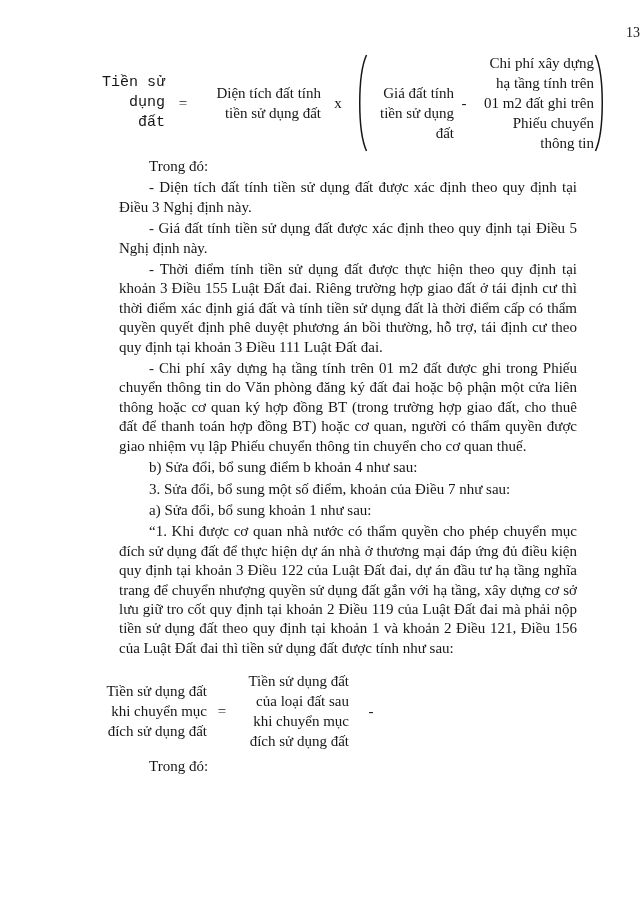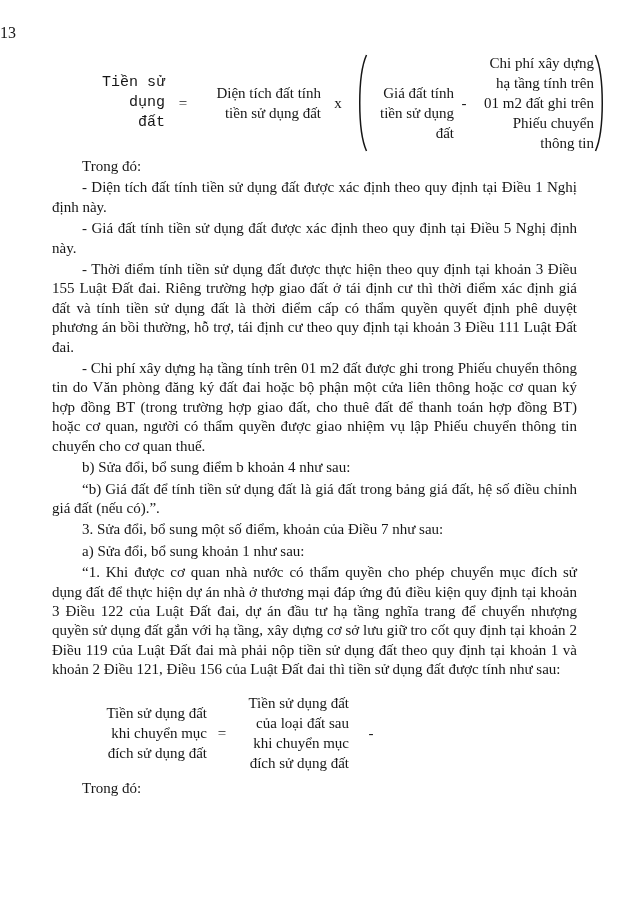--- a/index.html
+++ b/index.html
@@ -7,23 +7,23 @@
     position: relative;
     width: 640px;
     height: 905px;
     background: #ffffff;
     color: #161616;
     font-family: "Liberation Serif", "DejaVu Serif", serif;
     font-size: 15px;
     overflow: hidden;
   }
   .page-number {
-    text-align: left;
+    text-align: right;
     padding-top: 25px;
-    font-size: 16px;
+    font-size: 14px;
     line-height: 16px;
   }
   
   .formula {
     display: flex;
     align-items: center;
   }
   .f-top    { margin: 12px 0 4px 99px; }
   .f-bottom { margin: 13px 0 2px 87px; }
   .f-cell {
@@ -45,21 +45,21 @@
   .ft-minus { width: 20px; }
   .ft-t2    { width: 120px; }
   
   .fb-lhs   { width: 120px; }
   .fb-eq    { width: 30px; }
   .fb-t1    { width: 112px; }
   .fb-minus { width: 44px; }
   .fb-t2    { width: 198px; }
   
   .body-text {
-    margin: 4px 63px 0 52px;
+    margin: 4px 63px 0 119px;
     text-align: justify;
   }
   .body-text p {
     margin: 2px 0;
     line-height: 19.4px;
     text-indent: 30px;
   }
   .bold { font-weight: normal; }
   .trailing { margin-top: 6px; }
 </style>
@@ -93,26 +93,25 @@
 thông tin</div>
     <div class="paren">
       <svg width="13" height="100" viewBox="0 0 13 100">
           <path d="M1.5,2 C10.5,22 10.5,78 1.5,98" stroke="#161616" stroke-width="1.5" fill="none"></path>
         </svg>
     </div>
   </div>
 
   <div class="body-text">
     <p>Trong đó:</p>
-    <p>- Diện tích đất tính tiền sử dụng đất được xác định theo quy định tại Điều 1 Nghị định này.</p>
+    <p>- Diện tích đất tính tiền sử dụng đất được xác định theo quy định tại Điều 3 Nghị định này.</p>
     <p>- Giá đất tính tiền sử dụng đất được xác định theo quy định tại Điều 5 Nghị định này.</p>
     <p>- Thời điểm tính tiền sử dụng đất được thực hiện theo quy định tại khoản 3 Điều 155 Luật Đất đai. Riêng trường hợp giao đất ở tái định cư thì thời điểm xác định giá đất và tính tiền sử dụng đất là thời điểm cấp có thẩm quyền quyết định phê duyệt phương án bồi thường, hỗ trợ, tái định cư theo quy định tại khoản 3 Điều 111 Luật Đất đai.</p>
     <p>- Chi phí xây dựng hạ tầng tính trên 01 m2 đất được ghi trong Phiếu chuyển thông tin do Văn phòng đăng ký đất đai hoặc bộ phận một cửa liên thông hoặc cơ quan ký hợp đồng BT (trong trường hợp giao đất, cho thuê đất để thanh toán hợp đồng BT) hoặc cơ quan, người có thẩm quyền được giao nhiệm vụ lập Phiếu chuyển thông tin chuyển cho cơ quan thuế.</p>
     <p>b) Sửa đổi, bổ sung điểm b khoản 4 như sau:</p>
-    <p>“b) Giá đất để tính tiền sử dụng đất là giá đất trong bảng giá đất, hệ số điều chỉnh giá đất (nếu có).”.</p>
     <p class="bold">3. Sửa đổi, bổ sung một số điểm, khoản của Điều 7 như sau:</p>
     <p>a) Sửa đổi, bổ sung khoản 1 như sau:</p>
     <p>“1. Khi được cơ quan nhà nước có thẩm quyền cho phép chuyển mục đích sử dụng đất để thực hiện dự án nhà ở thương mại đáp ứng đủ điều kiện quy định tại khoản 3 Điều 122 của Luật Đất đai, dự án đầu tư hạ tầng nghĩa trang để chuyển nhượng quyền sử dụng đất gắn với hạ tầng, xây dựng cơ sở lưu giữ tro cốt quy định tại khoản 2 Điều 119 của Luật Đất đai mà phải nộp tiền sử dụng đất theo quy định tại khoản 1 và khoản 2 Điều 121, Điều 156 của Luật Đất đai thì tiền sử dụng đất được tính như sau:</p>
   </div>
 
   <div class="formula f-bottom">
     <div class="f-cell fb-lhs">Tiền sử dụng đất
 khi chuyển mục
 đích sử dụng đất</div>
     <div class="f-op fb-eq">=</div>

